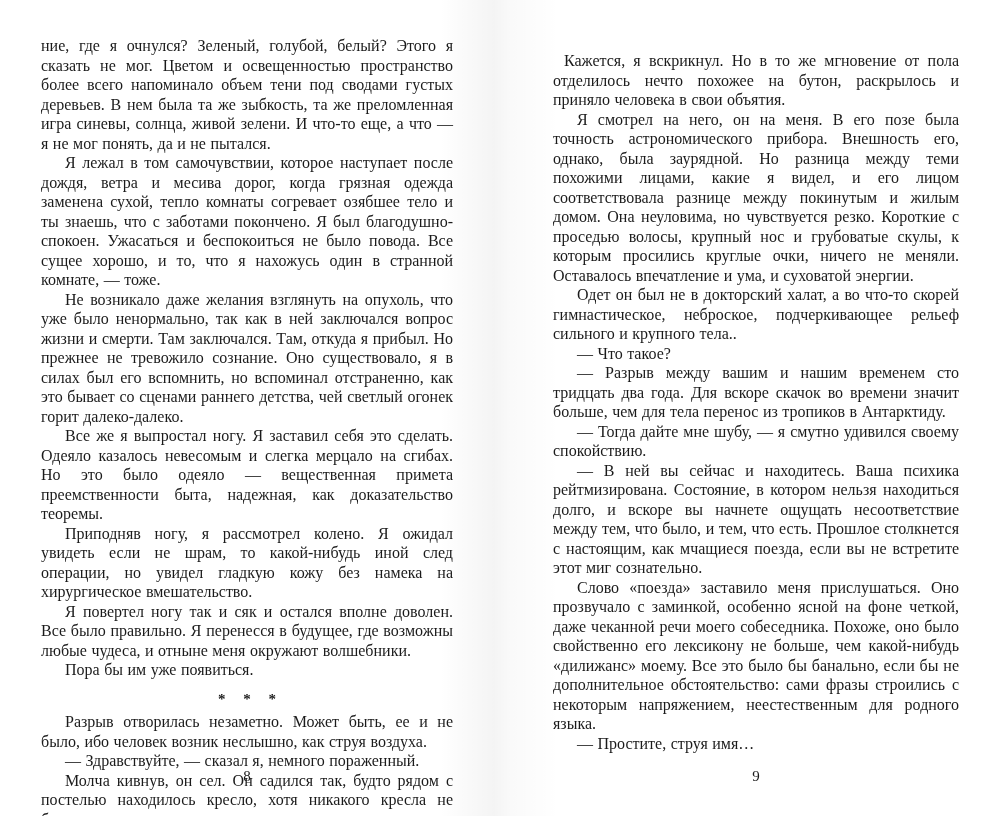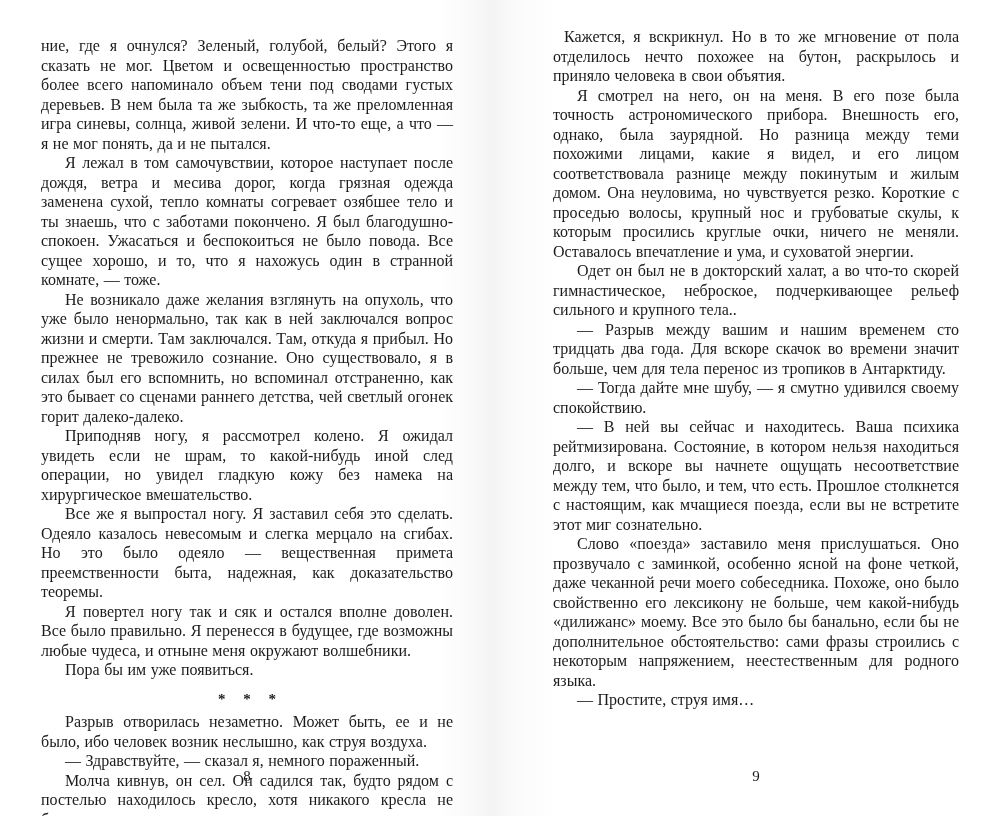--- a/index.html
+++ b/index.html
@@ -34,21 +34,21 @@
     position: absolute;
     top: 0;
     height: 816px;
   }
   .page-left  { left: 0;     width: 490px; }
   .page-right { left: 490px; width: 510px; }
   .text-col {
     position: absolute;
   }
   .page-left  .text-col { left: 41px;  top: 36px; width: 412px; }
-  .page-right .text-col { left: 63px;  top: 27px; width: 406px; }
+  .page-right .text-col { left: 63px;  top: 51px; width: 406px; }
   .text-col p {
     margin: 0;
     font-size: 16px;
     line-height: 19.5px;
     text-align: justify;
     text-indent: 24px;
     word-spacing: 0.5px;
     hyphens: auto;
     -webkit-hyphens: auto;
   }
@@ -78,37 +78,38 @@
 
 <div class="spread">
 
   <div class="gutter-shadow"></div>
 
   <div class="page page-left">
     <div class="text-col">
       <p class="noindent">ние, где я очнулся? Зеленый, голубой, белый? Этого я сказать не мог. Цветом и освещенностью пространство более всего напоминало объем тени под сводами густых деревьев. В нем была та же зыбкость, та же преломленная игра синевы, солнца, живой зелени. И что-то еще, а что — я не мог понять, да и не пытался.</p>
       <p>Я лежал в том самочувствии, которое наступает после дождя, ветра и месива дорог, когда грязная одежда заменена сухой, тепло комнаты согревает озябшее тело и ты знаешь, что с заботами покончено. Я был благодушно-спокоен. Ужасаться и беспокоиться не было повода. Все сущее хорошо, и то, что я нахожусь один в странной комнате, — тоже.</p>
       <p>Не возникало даже желания взглянуть на опухоль, что уже было ненормально, так как в ней заключался вопрос жизни и смерти. Там заключался. Там, откуда я прибыл. Но прежнее не тревожило сознание. Оно существовало, я в силах был его вспомнить, но вспоминал отстраненно, как это бывает со сценами раннего детства, чей светлый огонек горит далеко-далеко.</p>
+      <p>Все же я выпростал ногу. Я заставил себя это сделать. Одеяло казалось невесомым и слегка мерцало на сгибах. Но это было одеяло — вещественная примета преемственности быта, надежная, как доказательство теоремы.</p>
       <p>Приподняв ногу, я рассмотрел колено. Я ожидал увидеть если не шрам, то какой-нибудь иной след операции, но увидел гладкую кожу без намека на хирургическое вмешательство.</p>
-      <p>Все же я выпростал ногу. Я заставил себя это сделать. Одеяло казалось невесомым и слегка мерцало на сгибах. Но это было одеяло — вещественная примета преемственности быта, надежная, как доказательство теоремы.</p>
       <p>Я повертел ногу так и сяк и остался вполне доволен. Все было правильно. Я перенесся в будущее, где возможны любые чудеса, и отныне меня окружают волшебники.</p>
       <p>Пора бы им уже появиться.</p>
       <div class="separator">* * *</div>
       <p>Разрыв отворилась незаметно. Может быть, ее и не было, ибо человек возник неслышно, как струя воздуха.</p>
       <p>— Здравствуйте, — сказал я, немного пораженный.</p>
       <p>Молча кивнув, он сел. Он садился так, будто рядом с постелью находилось кресло, хотя никакого кресла не было.</p>
     </div>
     <div class="pagenum">8</div>
   </div>
 
   <div class="page page-right">
     <div class="text-col">
       <p class="halfindent">Кажется, я вскрикнул. Но в то же мгновение от пола отделилось нечто похожее на бутон, раскрылось и приняло человека в свои объятия.</p>
       <p>Я смотрел на него, он на меня. В его позе была точность астрономического прибора. Внешность его, однако, была заурядной. Но разница между теми похожими лицами, какие я видел, и его лицом соответствовала разнице между покинутым и жилым домом. Она неуловима, но чувствуется резко. Короткие с проседью волосы, крупный нос и грубоватые скулы, к которым просились круглые очки, ничего не меняли. Оставалось впечатление и ума, и суховатой энергии.</p>
       <p>Одет он был не в докторский халат, а во что-то скорей гимнастическое, неброское, подчеркивающее рельеф сильного и крупного тела..</p>
+      <p>— Что такое?</p>
       <p>— Разрыв между вашим и нашим временем сто тридцать два года. Для вскоре скачок во времени значит больше, чем для тела перенос из тропиков в Антарктиду.</p>
       <p>— Тогда дайте мне шубу, — я смутно удивился своему спокойствию.</p>
       <p>— В ней вы сейчас и находитесь. Ваша психика рейтмизирована. Состояние, в котором нельзя находиться долго, и вскоре вы начнете ощущать несоответствие между тем, что было, и тем, что есть. Прошлое столкнется с настоящим, как мчащиеся поезда, если вы не встретите этот миг сознательно.</p>
       <p>Слово «поезда» заставило меня прислушаться. Оно прозвучало с заминкой, особенно ясной на фоне четкой, даже чеканной речи моего собеседника. Похоже, оно было свойственно его лексикону не больше, чем какой-нибудь «дилижанс» моему. Все это было бы банально, если бы не дополнительное обстоятельство: сами фразы строились с некоторым напряжением, неестественным для родного языка.</p>
       <p>— Простите, струя имя…</p>
     </div>
     <div class="pagenum">9</div>
   </div>
 
 </div>

